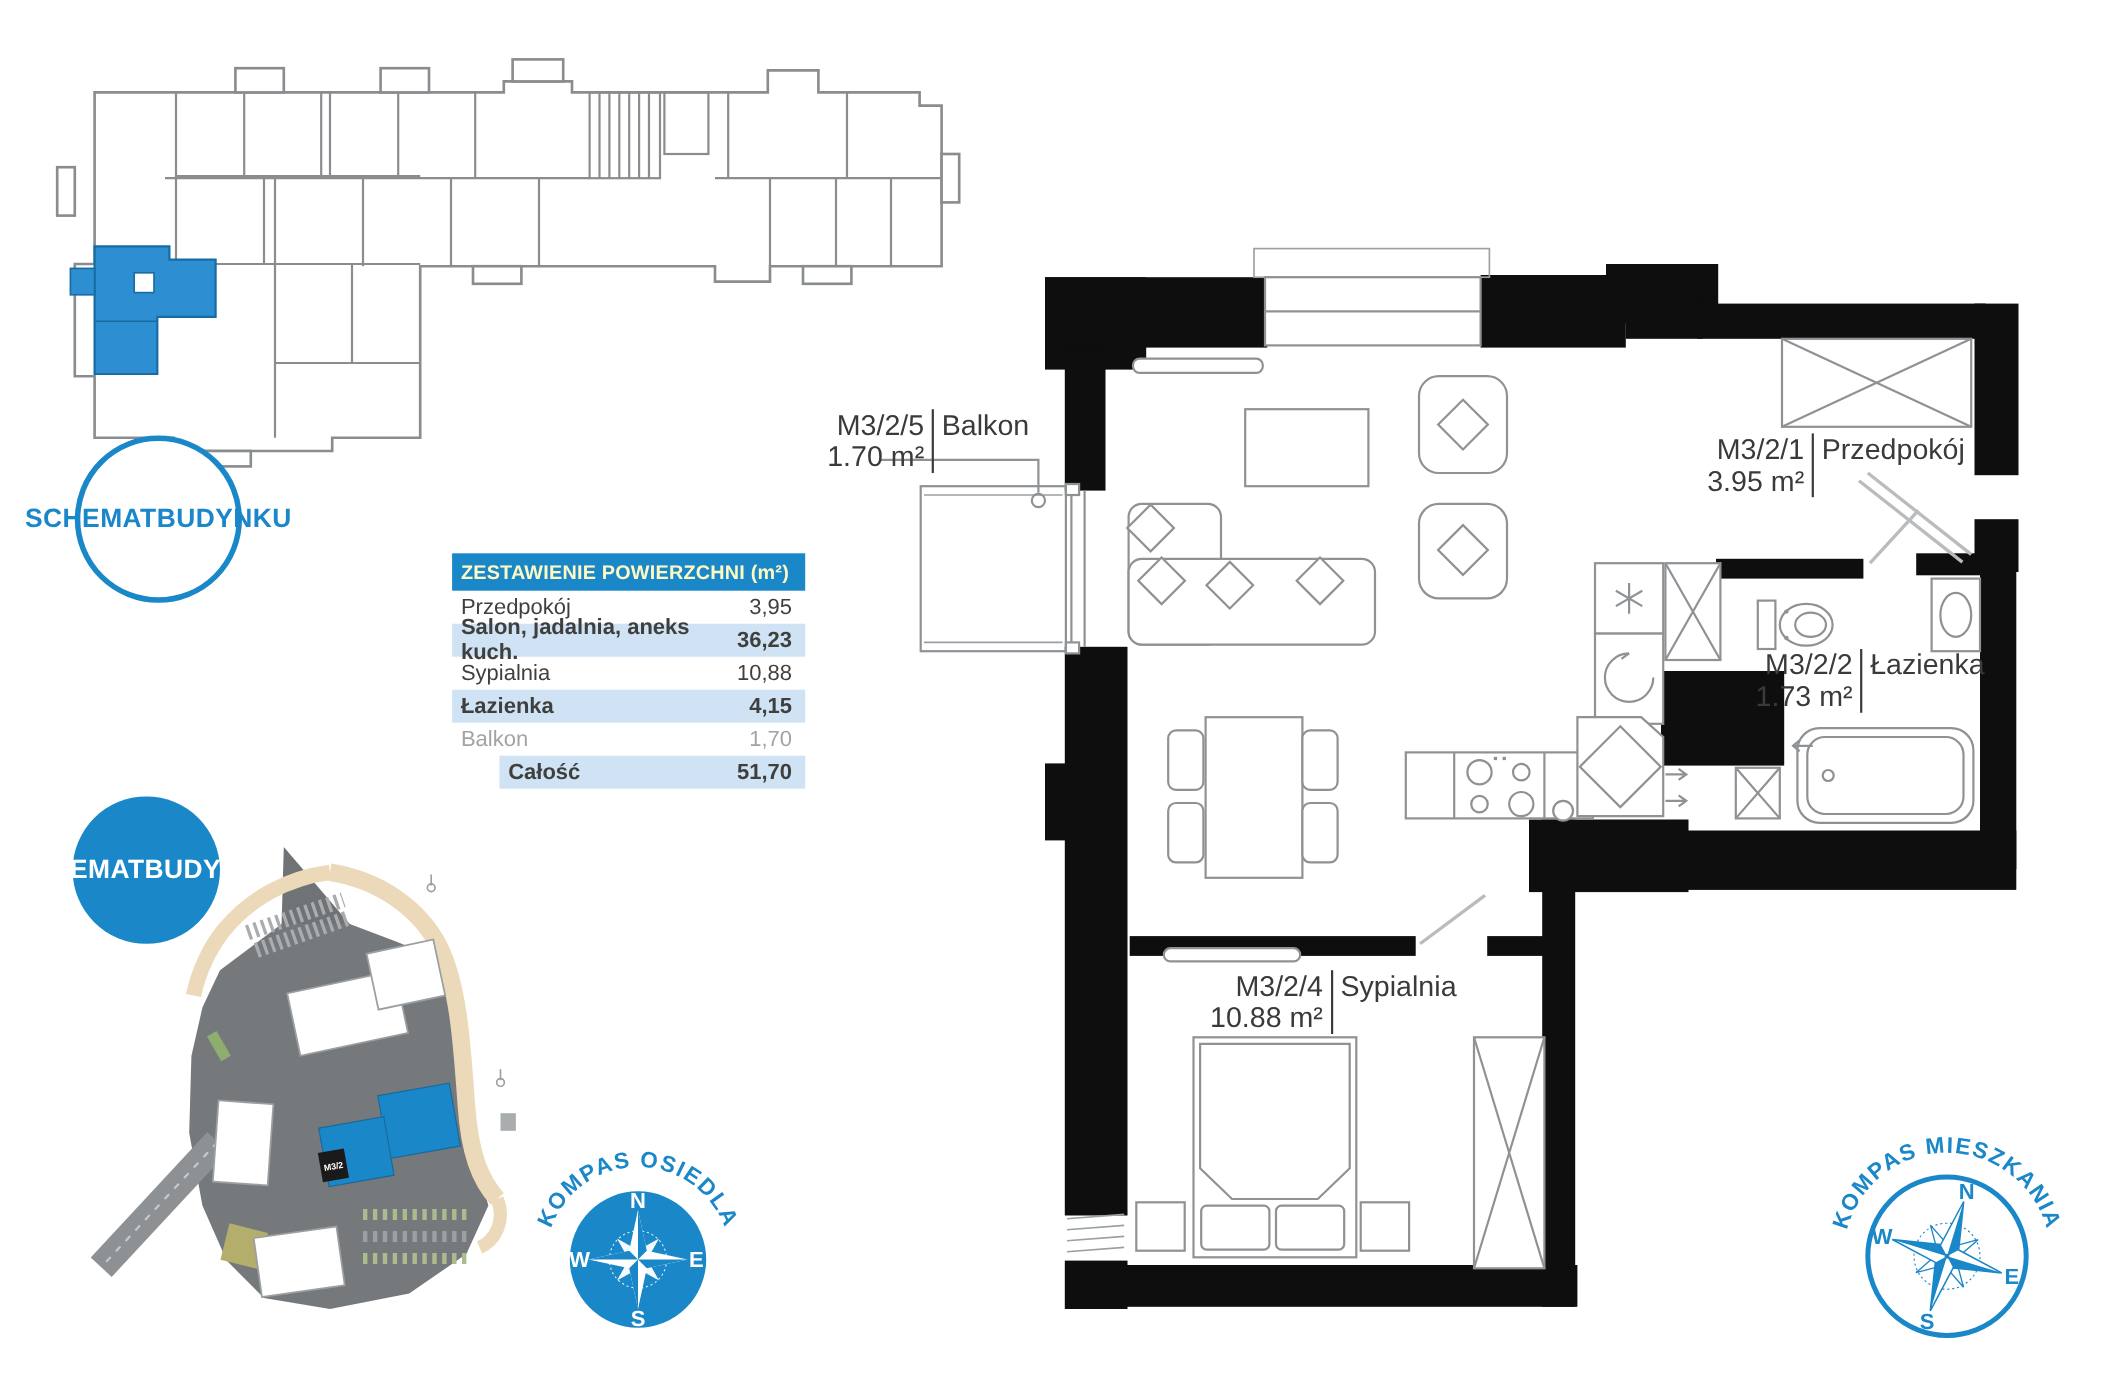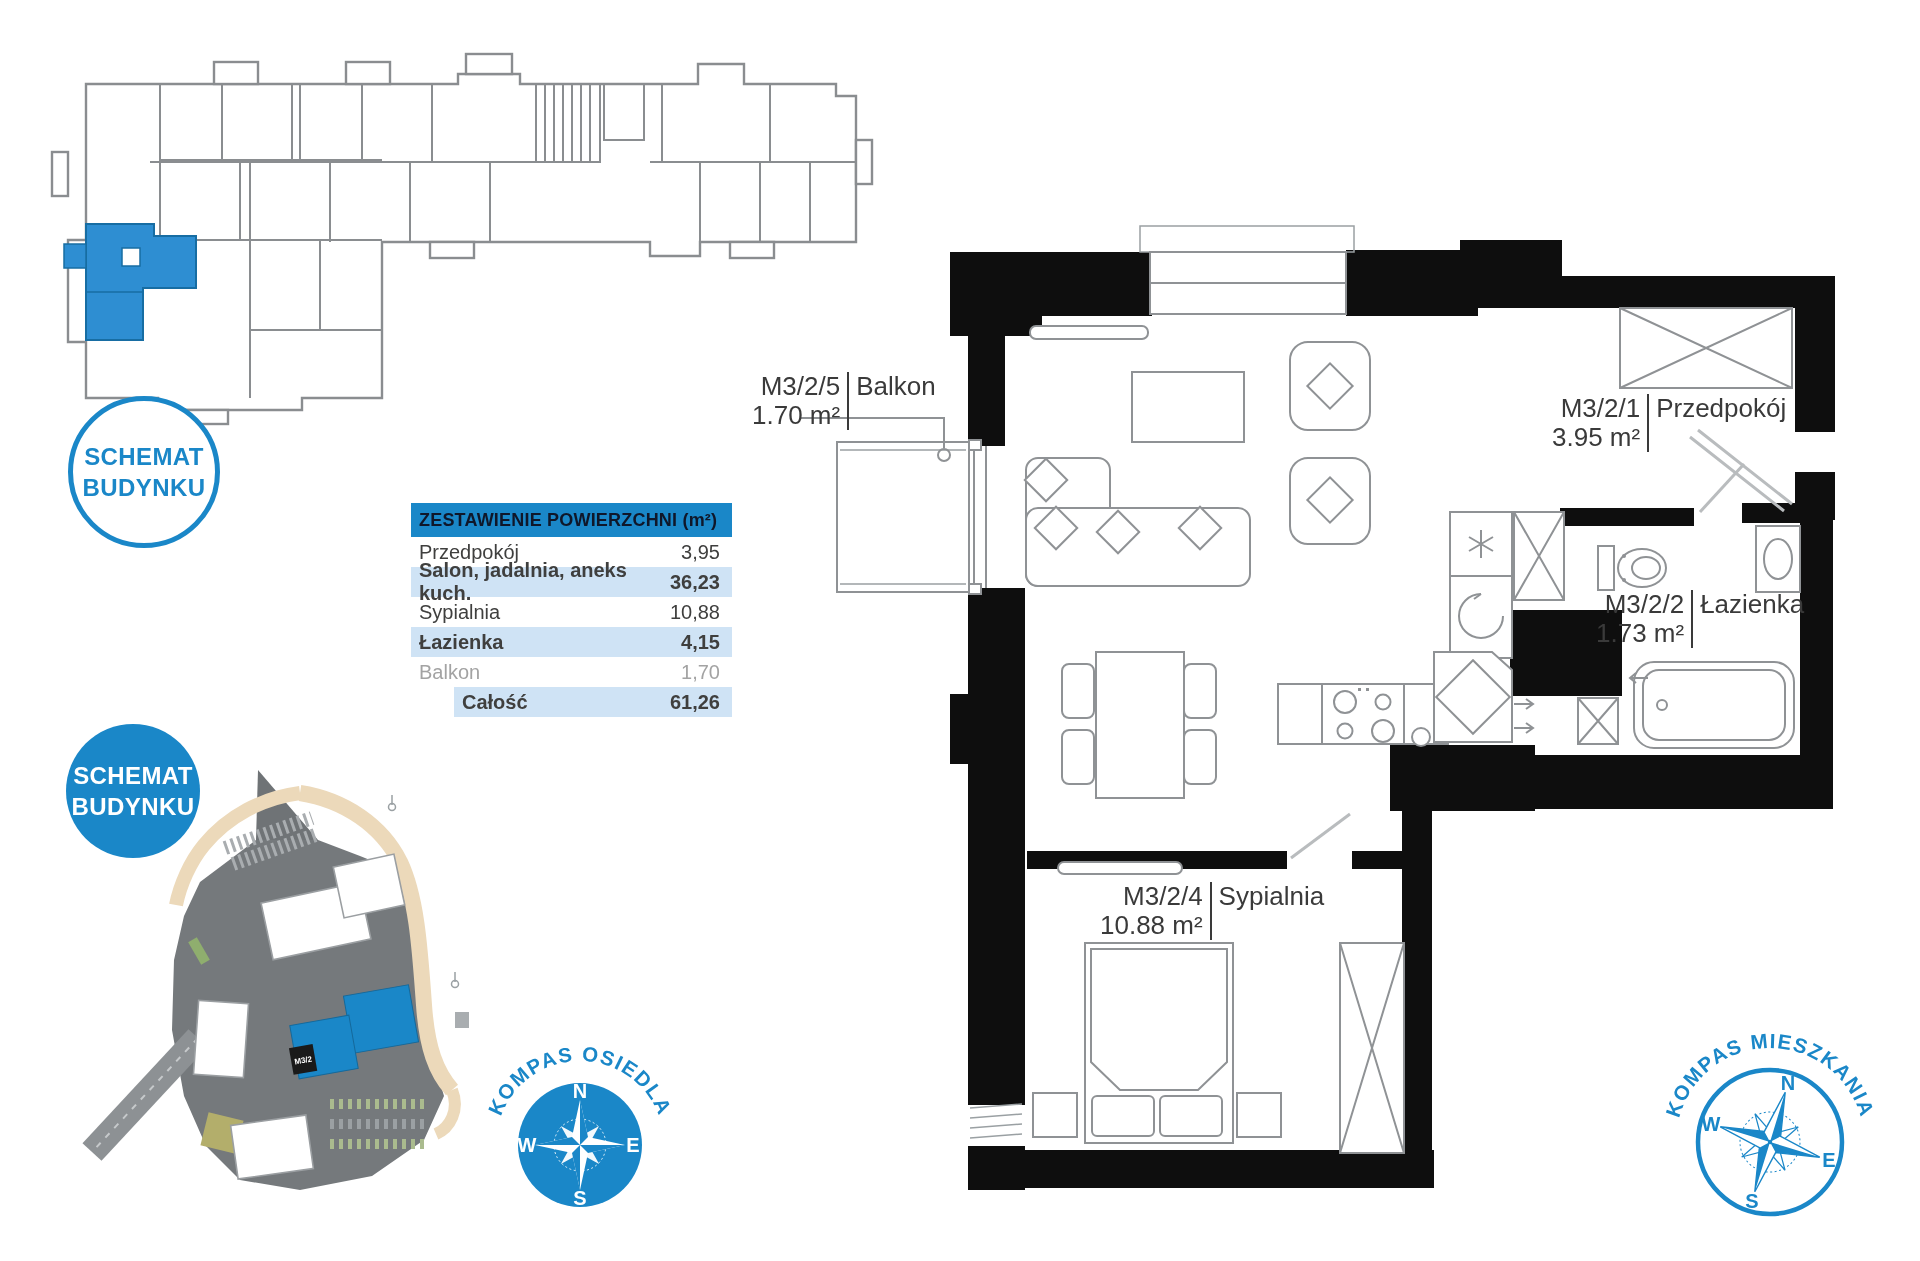--- a/index.html
+++ b/index.html
@@ -16,29 +16,29 @@
   .bfill{fill:#fff;stroke:#8a8d90;stroke-width:2.4}
   .bld{fill:#fff;stroke:#9b9fa2;stroke-width:1.6}
   .blue{fill:var(--accent);stroke:#15699b}
   .accent-fill{fill:var(--accent)}
   .accent-stroke{stroke:var(--accent)}
   text.cletter{font-weight:bold;font-size:20px;font-family:"Liberation Sans",sans-serif;}
   text.arc-label{font-weight:bold;font-size:20.5px;letter-spacing:1.5px;fill:var(--accent);
     font-family:"Liberation Sans",sans-serif;}
   text.chip-label{font-weight:bold;font-size:8px;fill:#fff;font-family:"Liberation Sans",sans-serif;}
   
-  .badge{position:absolute;z-index:3;border-radius:50%;display:flex;flex-direction:column;
+  .badge{position:absolute;z-index:3;border-radius:50%;display:flex;
     align-items:center;justify-content:center;font-weight:bold;font-size:24px;line-height:1.3;
     letter-spacing:.4px;text-align:center;}
   #badge-building{left:68px;top:396px;width:142px;height:142px;background:#fff;
     border:5px solid var(--accent);color:var(--accent);}
   #badge-estate{left:66px;top:724px;width:134px;height:134px;background:var(--accent);color:#fff;}
   
   #area-table{position:absolute;z-index:3;left:411px;top:503px;width:321px;color:#3f3f3e;font-size:20px;}
-  .at-header{background:var(--accent);color:#0f172a;font-weight:bold;font-size:18px;
+  .at-header{background:var(--accent);color:#fef9c3;font-weight:bold;font-size:18px;
     padding:7px 8px 6px 8px;letter-spacing:.2px;}
   .at-row{display:flex;justify-content:space-between;align-items:center;height:30px;
     padding:0 8px;box-sizing:border-box;}
   .at-row.alt{background:var(--row-alt);font-weight:bold;}
   .at-row.muted{color:#a3a3a3;}
   .at-row.total{font-weight:bold;margin-left:43px;}
   .at-val{padding-right:4px;}
   
   .room-label{position:absolute;z-index:2;display:flex;align-items:flex-start;color:#3a3a3a;
     font-size:26px;line-height:1.1;white-space:nowrap;}
@@ -307,21 +307,21 @@
     <div class="at-row alt">
       <span>Łazienka</span>
       <span class="at-val">4,15</span>
     </div>
     <div class="at-row muted">
       <span>Balkon</span>
       <span class="at-val">1,70</span>
     </div>
     <div class="at-row alt total">
       <span>Całość</span>
-      <span class="at-val">61,26</span>
+      <span class="at-val">51,70</span>
     </div>
   </div>
 
   <div class="room-label" style="left:752px;top:372px">
     <div class="rl-left">
       <div>M3/2/5</div>
       <div>1.70 m²</div>
     </div>
     <div class="rl-div"></div>
     <div>Balkon</div>

